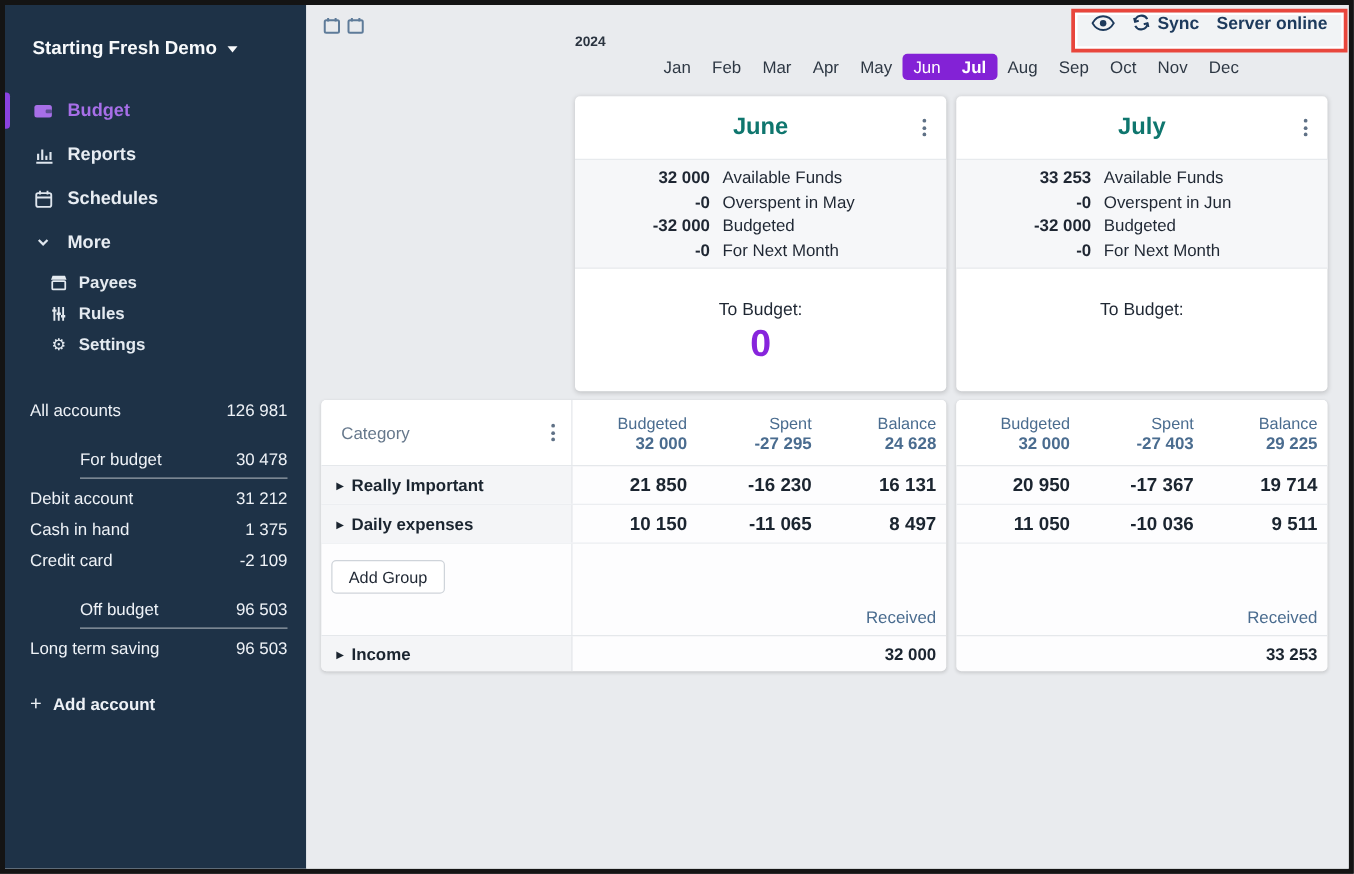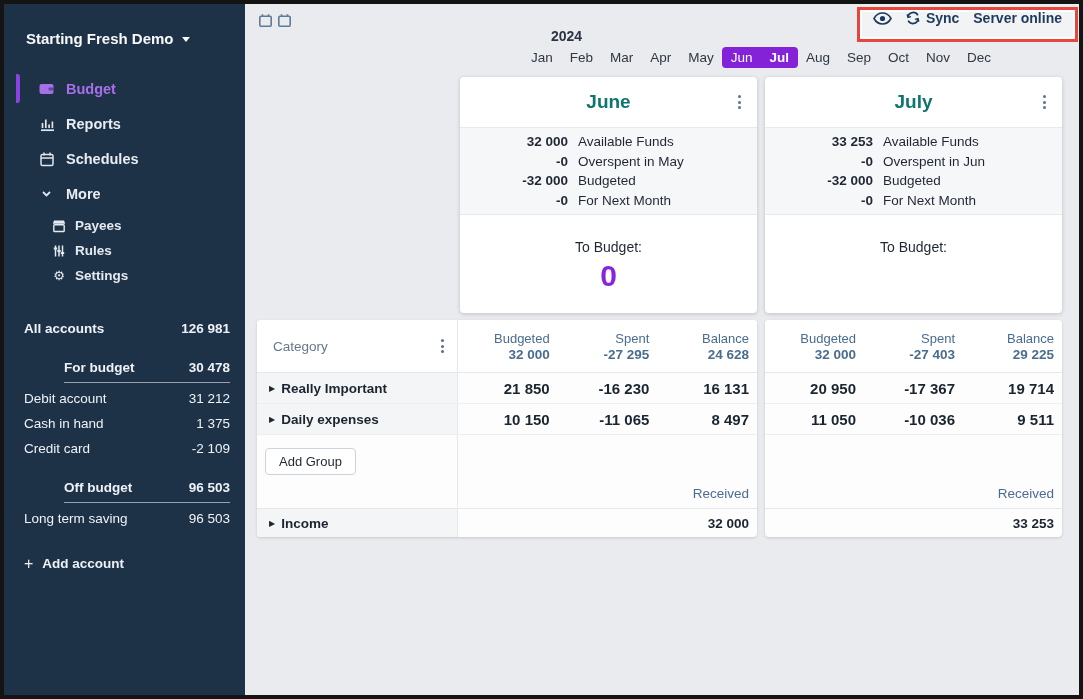--- a/index.html
+++ b/index.html
@@ -5,54 +5,54 @@
   * { margin:0; padding:0; box-sizing:border-box; }
   html,body { width:1083px; height:699px; }
   body { font-family:"Liberation Sans","DejaVu Sans",sans-serif; background:#141414; position:relative; }
   .screen { position:absolute; inset:0; background:#141414; }
   .app { position:absolute; inset:4px; display:flex; background:#e9ebee; overflow:hidden; }
 
   
   .sidebar { width:241px; flex-shrink:0; background:#1e3247; color:#edf1f6; position:relative; }
   .sb-title { margin:26px 0 0 22px; font-size:15px; font-weight:700; color:#f7f9fb; display:flex; align-items:center; gap:8px; cursor:pointer; }
   .caret-down { display:inline-block; width:0; height:0; border-left:4.5px solid transparent; border-right:4.5px solid transparent; border-top:5px solid #f7f9fb; margin-top:2px; }
-  .nav { margin-top:24px;padding-left:12px; }
+  .nav { margin-top:24px; }
   .nav-item { position:relative; display:flex; align-items:center; gap:11px; padding:9px 0 9px 22px; font-size:14.5px; font-weight:700; color:#e8edf3; cursor:pointer; }
   .nav-item .nicon { width:17px; height:17px; display:flex; align-items:center; justify-content:center; color:#dfe6ee; }
   .nav-item.active { color:#a76fe8; }
   .nav-item.active .nicon { color:#a76fe8; }
   .active-bar { position:absolute; left:0; top:3px; bottom:3px; width:4px; background:#8a42e0; border-radius:0 3px 3px 0; }
   .sub-items { margin-top:2px; }
   .sub-item { display:flex; align-items:center; gap:9px; padding:5px 0 5px 36px; font-size:13.5px; font-weight:600; color:#e4eaf0; cursor:pointer; }
   .sub-item .nicon { width:14px; height:14px; display:flex; align-items:center; justify-content:center; font-size:13px; }
 
   .accounts { margin-top:28px; padding:0 15px 0 20px; font-size:13.5px; }
   .acct-row { display:flex; justify-content:space-between; align-items:baseline; padding:5px 0; color:#eef2f7; }
   .acct-row .aval { font-feature-settings:"tnum"; }
-  .acct-head { font-weight:700;gap:36px; }
+  .acct-head { font-weight:400;gap:36px; }
   .acct-group { margin-top:14px; }
   .underlined { border-bottom:1px solid rgba(255,255,255,.55); padding-bottom:7px; margin-bottom:3px;margin-left:40px; }
   .all-row { margin-bottom:8px; }
   .add-account { margin:20px 0 0 0; display:flex; align-items:center; gap:9px; font-size:13.5px; font-weight:600; padding:5px 0; cursor:pointer; }
   .plus-glyph { font-size:16px; font-weight:400; line-height:12px; }
 
   
   .main { position:relative; flex:1; background:#e9ebee; }
 
   .cal-icons { position:absolute; left:13px; top:9px; display:flex; gap:4px; color:#5e7b99; }
   .cal-icons .cicon { cursor:pointer; }
 
   .server-box { position:absolute; left:612px; top:3px; width:221px; height:35px; border:3px solid #e8463c; background:#f1f3f5; box-shadow:inset 0 0 0 2px #ffffff; display:flex; align-items:flex-start; padding:0 13px; }
   .server-inner { display:flex; align-items:center; width:100%; justify-content:space-between; color:#1d3a5c; font-size:14px; font-weight:600; }
   .sync-chip { display:flex; align-items:center; gap:6px; cursor:pointer; }
   .server-status { cursor:pointer; }
   .eye-wrap { cursor:pointer; display:flex; align-items:center; }
 
   .monthbar { position:absolute; left:215px; top:24px; width:602px; }
-  .year-label { margin-left:91px; font-size:14px; font-weight:700; color:#2b3440; }
+  .year-label { font-size:11px; font-weight:700; color:#2b3440; }
   .months-row { display:flex; justify-content:center; margin-top:3px; align-items:center; }
   .month { padding:3px 8.5px; font-size:13.5px; color:#2e3844; cursor:pointer; white-space:nowrap; }
   .month-pill { display:flex; background:#8322d6; border-radius:4px; }
   .month-pill .month { color:#ffffff; }
   .month-pill .sel-strong { font-weight:700; }
 
   .card { position:absolute; top:73px; width:297px; height:236px; background:#ffffff; border-radius:4px; box-shadow:0 1px 4px rgba(0,0,0,.18); }
   .card.june { left:215px; } .card.july { left:520px; }
   .card-header { height:51px; display:flex; align-items:center; justify-content:center; position:relative; border-bottom:1px solid #e7eaed; }
   .card-title { font-size:19px; font-weight:700; color:#0f766e; }

